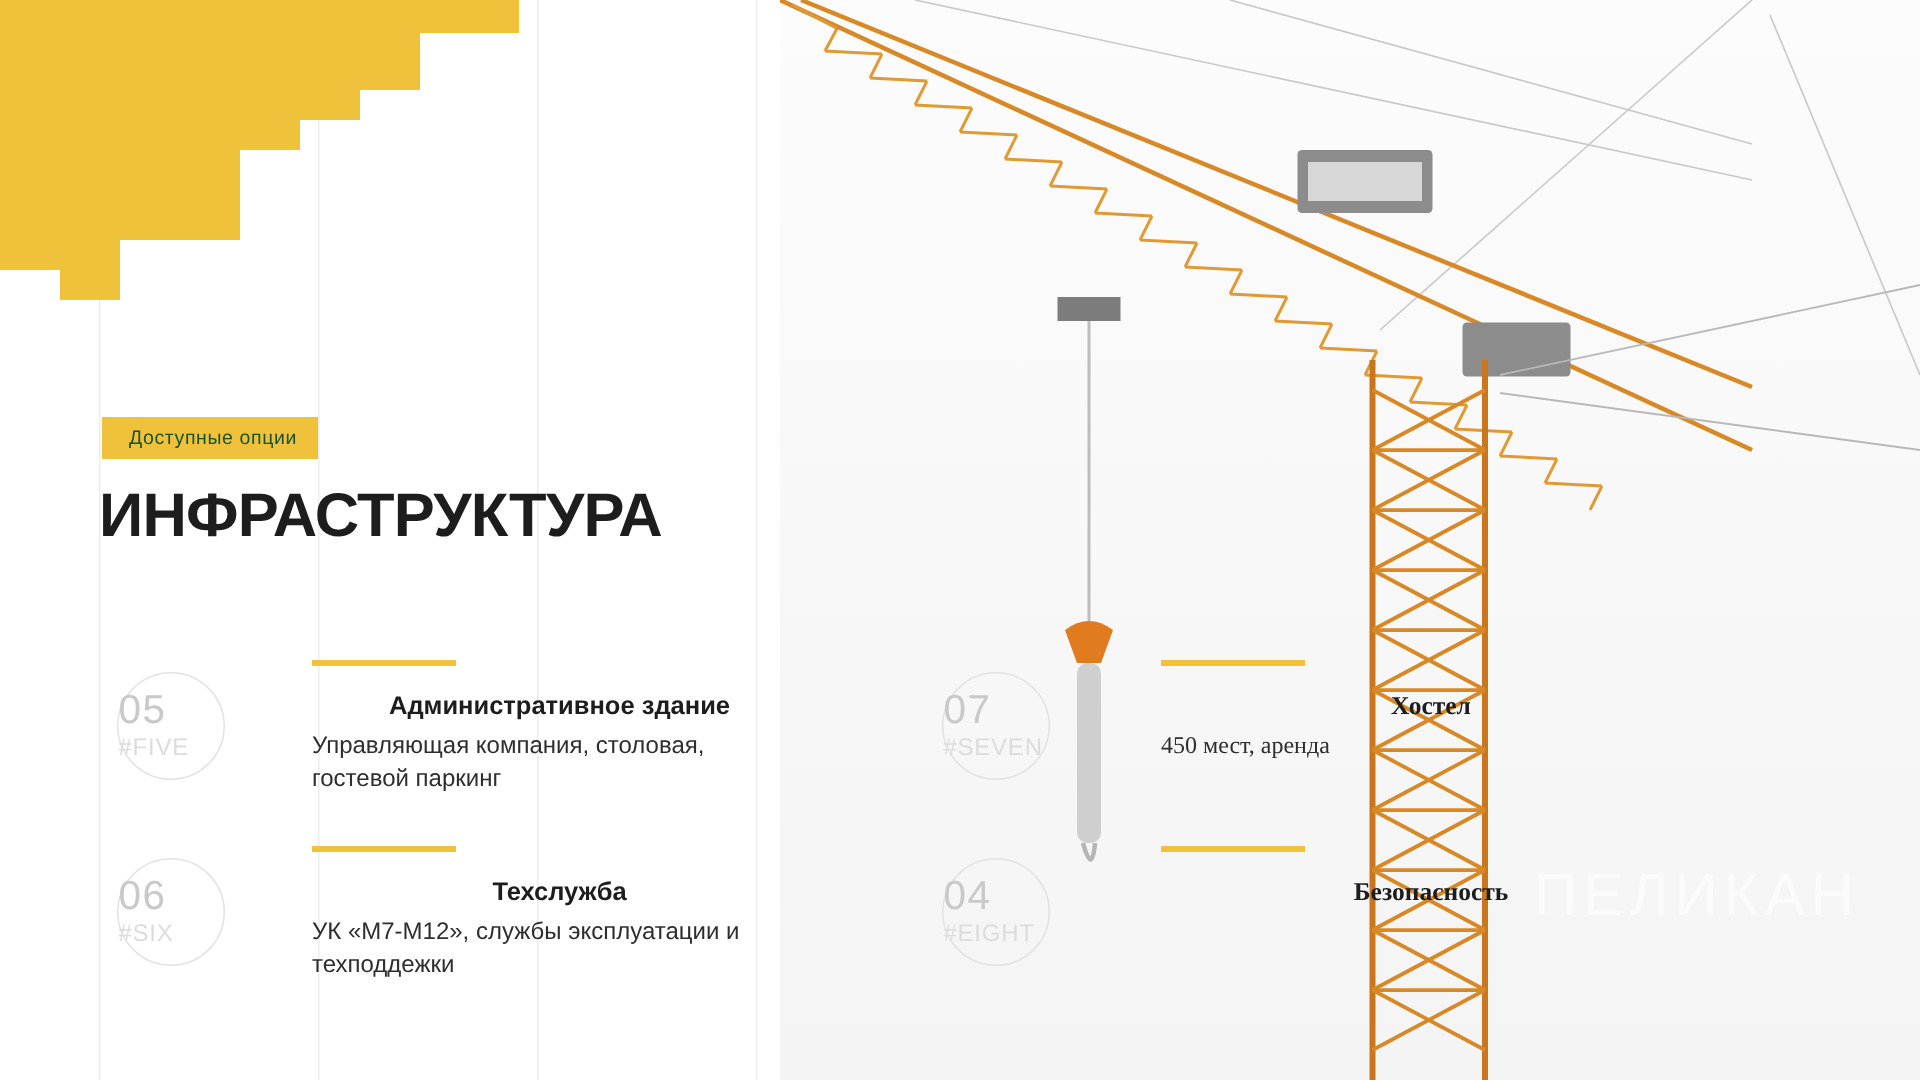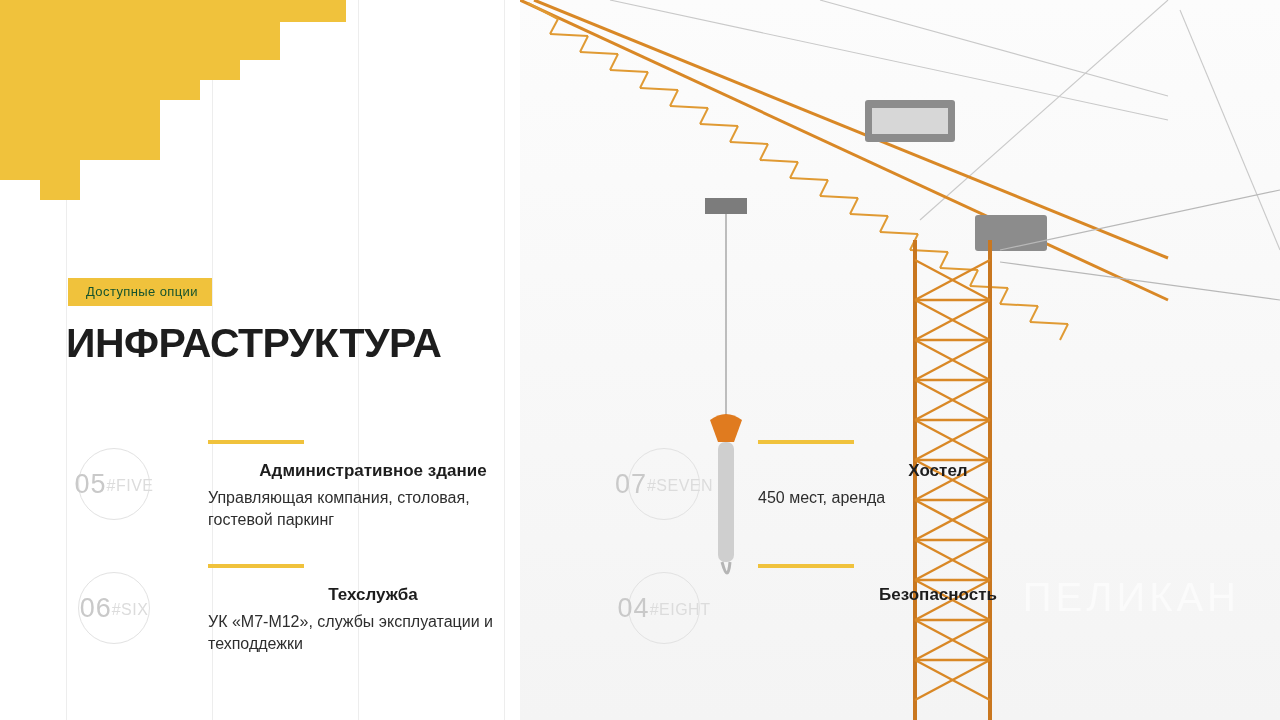--- a/index.html
+++ b/index.html
@@ -117,22 +117,22 @@
   }
   .circle {
     position: absolute;
     left: 0;
     top: 8px;
     width: 72px;
     height: 72px;
     border: 1px solid #e2e2e2;
     border-radius: 50%;
     display: flex;
-    flex-direction: row;
-    align-items: center;
+    flex-direction: column;
+    align-items: flex-start;
     justify-content: center;
     box-sizing: border-box;
   }
   .circle .num {
     font-size: 27px;
     color: #c9c9c9;
     line-height: 1;
     letter-spacing: 1px;
   }
   .circle .word {
@@ -159,21 +159,21 @@
     color: #1d1d1d;
     margin-bottom: 6px;
     line-height: 1.25;
     text-align: center;
   }
   .item-desc {
     font-size: 16px;
     color: #2e2e2e;
     line-height: 1.35;
   }
-  .col.right .body { left: 130px; width: 360px; }
+  .col.right .body { left: 146px; width: 360px; font-family: Liberation Serif, serif; }
 </style>
 </head>
 <body>
 
 <div class="slide">
 
   <div class="grid-lines">
     <span style="left:66px"></span>
     <span style="left:212px"></span>
     <span style="left:358px"></span>

